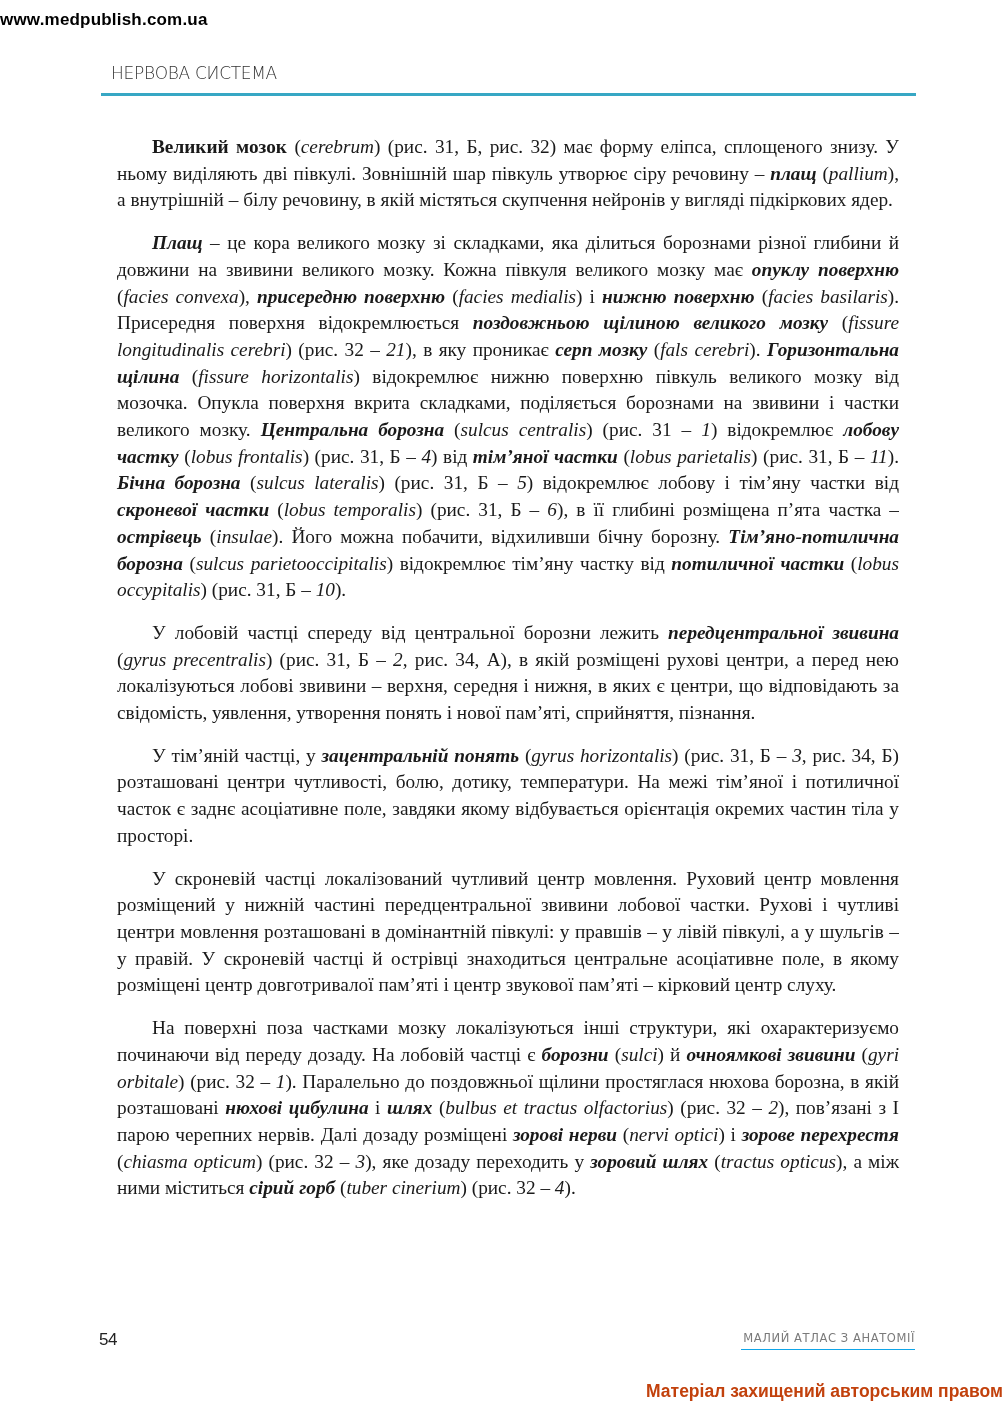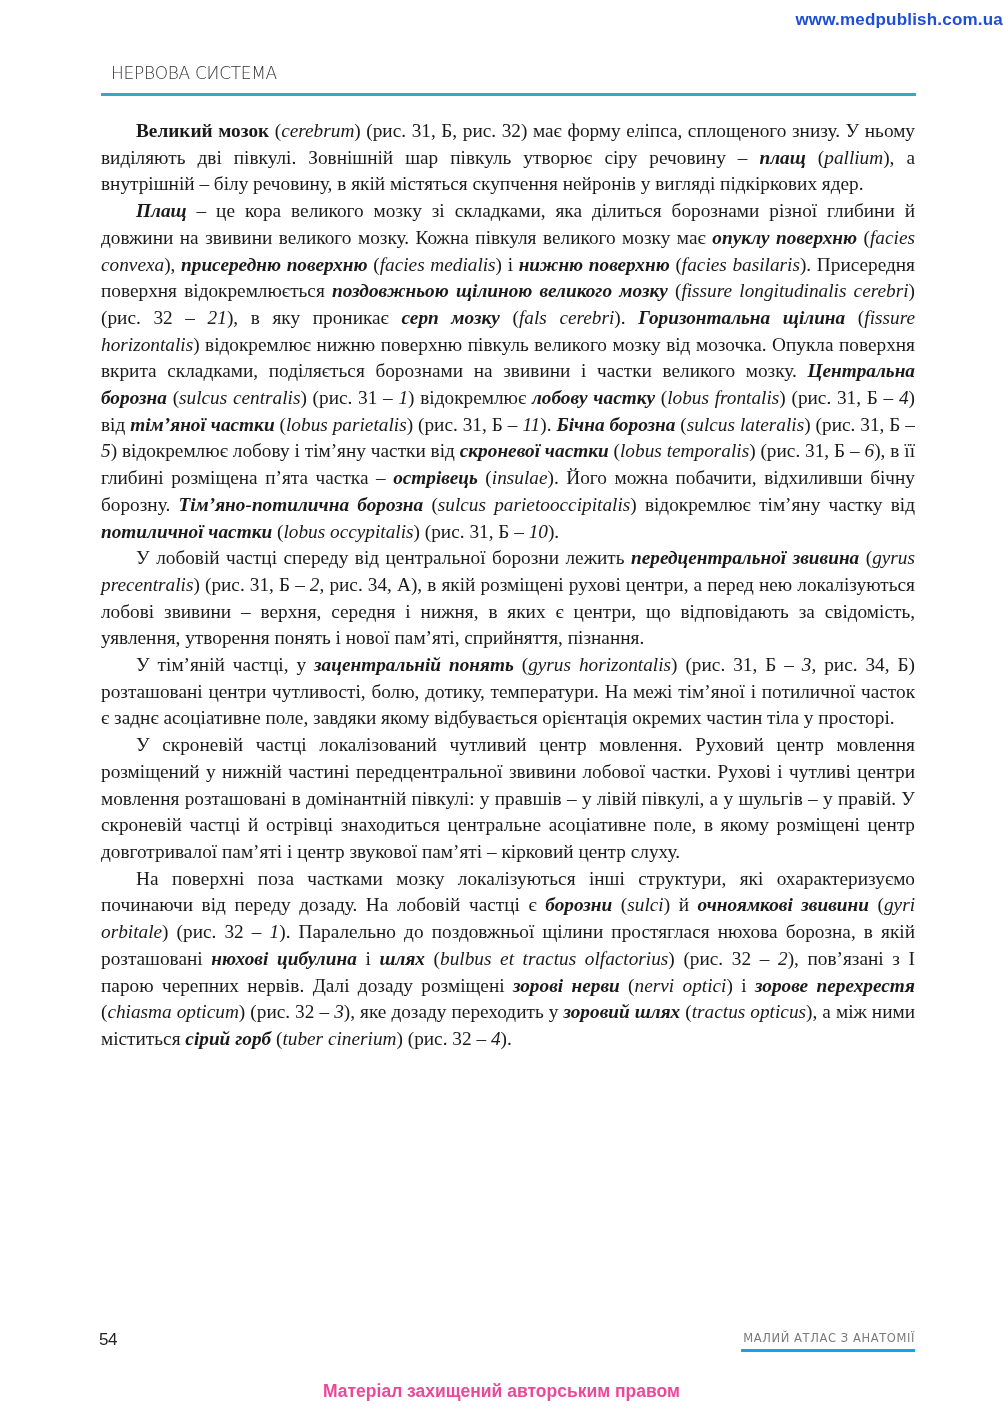--- a/index.html
+++ b/index.html
@@ -1,54 +1,54 @@
 <!DOCTYPE html>
 <html><head>
 <meta charset="utf-8">
 <style>
   html, body { margin: 0; padding: 0; background: #ffffff; }
   body { width: 1003px; height: 1416px; position: relative; overflow: hidden; }
   .watermark-top {
-    position: absolute; top: 10px; left: 0; width: 1003px; text-align: right;
+    position: absolute; top: 10px; left: 0; width: 1003px; text-align: left;
     font-family: "Liberation Sans", sans-serif; font-weight: bold; font-size: 17px;
-    color: #1d4ed8; letter-spacing: 0.2px;
+    color: #000000; letter-spacing: 0.2px;
   }
   .running-head {
     position: absolute; top: 63px; left: 111px;
     font-family: "DejaVu Sans", sans-serif; font-size: 17px; color: #333;
     letter-spacing: -0.3px; font-weight: 300;
   }
   .head-rule {
     position: absolute; top: 93px; left: 101px; width: 815px; height: 3px;
     background: #37a7c4;
   }
   .body-text {
     position: absolute; top: 118px; left: 101px; width: 814px;
     font-family: "Liberation Serif", serif; font-size: 19.3px; line-height: 26.7px;
     color: #1a1a1a; text-align: justify; hyphens: manual;
   }
-  .body-text p { margin: 0; text-indent: 35px; }
+  .body-text p { margin: 16px; text-indent: 35px; }
   .body-text b.bi { font-weight: bold; font-style: italic; }
   .body-text i { font-style: italic; }
   .body-text b.bo { font-weight: bold; font-style: normal; }
   .page-number {
     position: absolute; top: 1330px; left: 99px;
     font-family: "Liberation Sans", sans-serif; font-size: 17px; color: #222;
     font-weight: normal; letter-spacing: -0.5px;
   }
   .book-title {
     position: absolute; top: 1331px; left: 741px; width: 174px; text-align: right;
     font-family: "DejaVu Sans", sans-serif; font-size: 11.5px; color: #7a7a7a;
     letter-spacing: 0.6px; padding-bottom: 4px;
-    border-bottom: 3px solid #0ea5e9;
+    border-bottom: 1px solid #0ea5e9;
   }
   .watermark-bottom {
-    position: absolute; top: 1381px; left: 0; width: 1003px; text-align: center;
+    position: absolute; top: 1381px; left: 0; width: 1003px; text-align: right;
     font-family: "Liberation Sans", sans-serif; font-weight: bold; font-size: 17.5px;
-    color: #ec4899;
+    color: #c2410c;
   }
 </style>
 </head>
 <body>
 
 <div class="watermark-top">www.medpublish.com.ua</div>
 
 <div class="running-head">НЕРВОВА СИСТЕМА</div>
 <div class="head-rule"></div>
 

